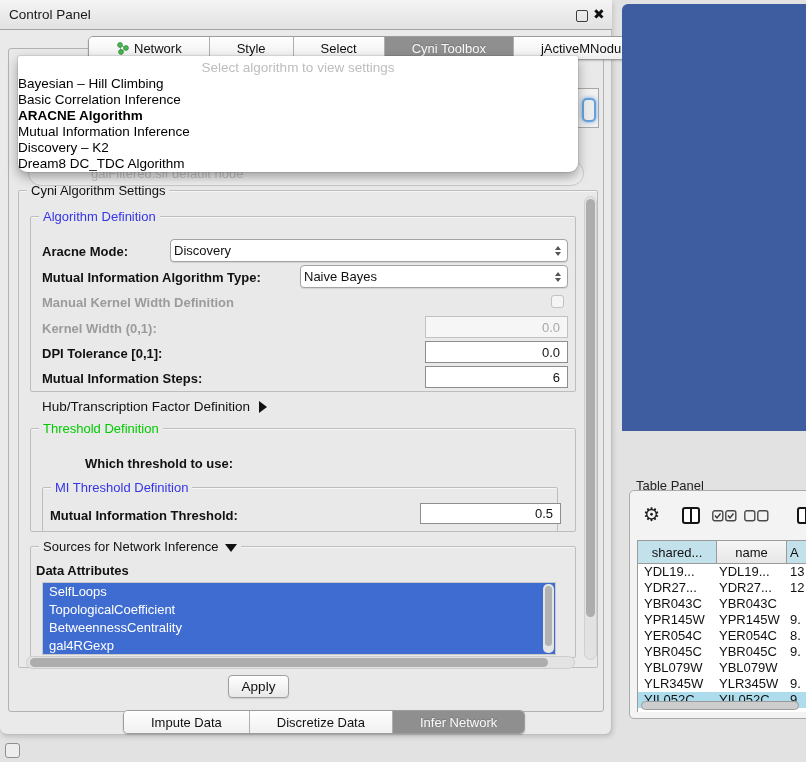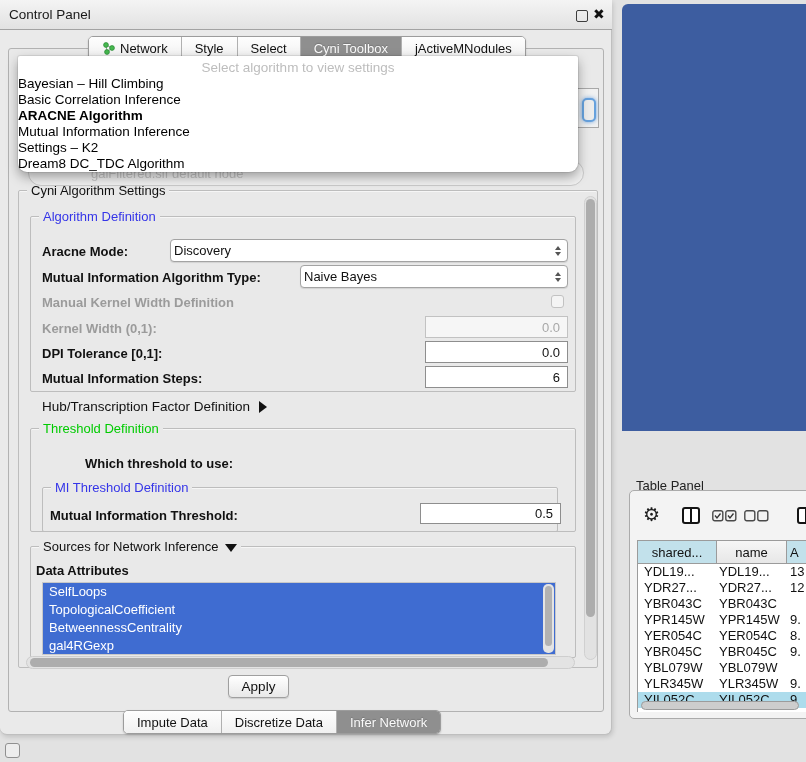--- a/index.html
+++ b/index.html
@@ -12,21 +12,21 @@
       border-radius:0 0 7px 7px;box-shadow:1px 2px 5px rgba(0,0,0,.15);box-sizing:border-box;}
   [data-name="control-panel-titlebar"]{position:absolute;left:0;top:0;width:612px;height:30px;
       background:linear-gradient(#f4f4f4,#e2e2e2);border-bottom:1px solid #a3a3a3;box-sizing:border-box;}
   [data-name="control-panel-title"]{position:absolute;left:9px;top:7px;font-size:13.5px;color:#1a1a1a;}
   [data-name="float-window-icon"]{position:absolute;left:576px;top:10px;width:10px;height:10px;
       border:1.5px solid #3d3d3d;border-radius:2px;}
   [data-name="close-window-icon"]{position:absolute;left:593px;top:6px;font-size:14px;font-weight:700;color:#111;}
   
   .tabbar{position:absolute;display:flex;border:1px solid #9c9c9c;border-radius:5px;overflow:hidden;
       box-shadow:0 1px 2px rgba(0,0,0,.18);background:#fff;}
-  .seg{display:flex;align-items:center;gap:5px;padding:0 13px;height:22px;font-size:13px;
+  .seg{display:flex;align-items:center;gap:5px;padding:0 27px;height:22px;font-size:13px;
       background:linear-gradient(#fefefe,#f0f0f0);border-right:1px solid #b0b0b0;white-space:nowrap;}
   .seg:last-child{border-right:none;}
   .seg.sel{background:#8f8f8f;color:#fbfbfb;text-shadow:0 -1px 1px rgba(0,0,0,.18);}
   [data-name="top-tabbar"]{left:88px;top:36px;}
   [data-name="bottom-tabbar"]{left:123px;top:710px;}
   [data-name="control-panel-body"]{position:absolute;left:8px;top:48px;width:596px;height:664px;
       border:1px solid #b2b2b2;border-radius:3px;background:#e9e9e9;box-sizing:border-box;}
   
   [data-name="network-collection-combo"]{position:absolute;left:28px;top:160px;width:556px;height:26px;
       border:1px solid #c9c9c9;border-radius:13px;background:#f0f0f0;color:#c4c4c4;
@@ -298,21 +298,21 @@
       </div>
     </div>
 
     <div data-name="algorithm-dropdown">
       <div data-name="dropdown-placeholder">Select algorithm to view settings</div>
       <div data-name="algorithm-dropdown-list">
           <div class="dd-item" data-name="algorithm-option">Bayesian – Hill Climbing</div>
           <div class="dd-item" data-name="algorithm-option">Basic Correlation Inference</div>
           <div class="dd-item dd-bold" data-name="algorithm-option">ARACNE Algorithm</div>
           <div class="dd-item" data-name="algorithm-option">Mutual Information Inference</div>
-          <div class="dd-item" data-name="algorithm-option">Settings – K2</div>
+          <div class="dd-item" data-name="algorithm-option">Discovery – K2</div>
           <div class="dd-item" data-name="algorithm-option">Dream8 DC_TDC Algorithm</div>
         </div>
     </div>
 
   </section>
 
   <div data-name="network-frame">
     
   </div>
 

